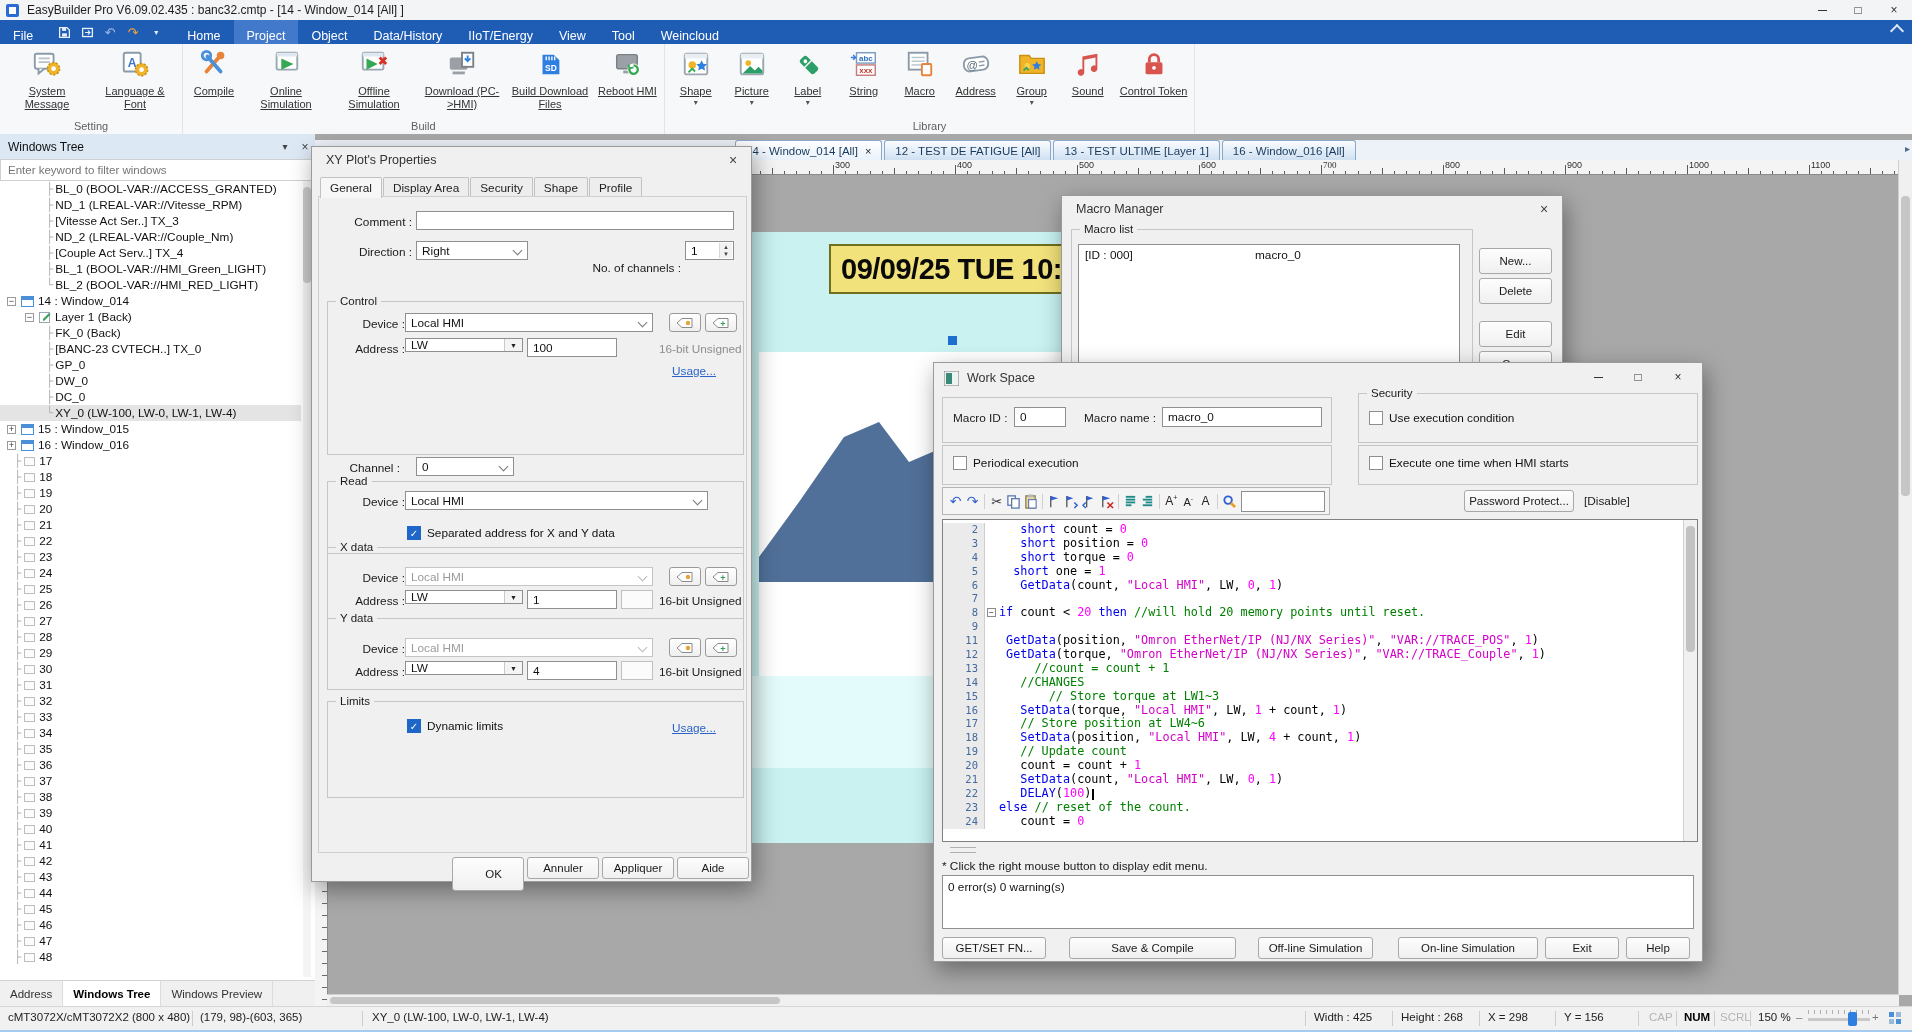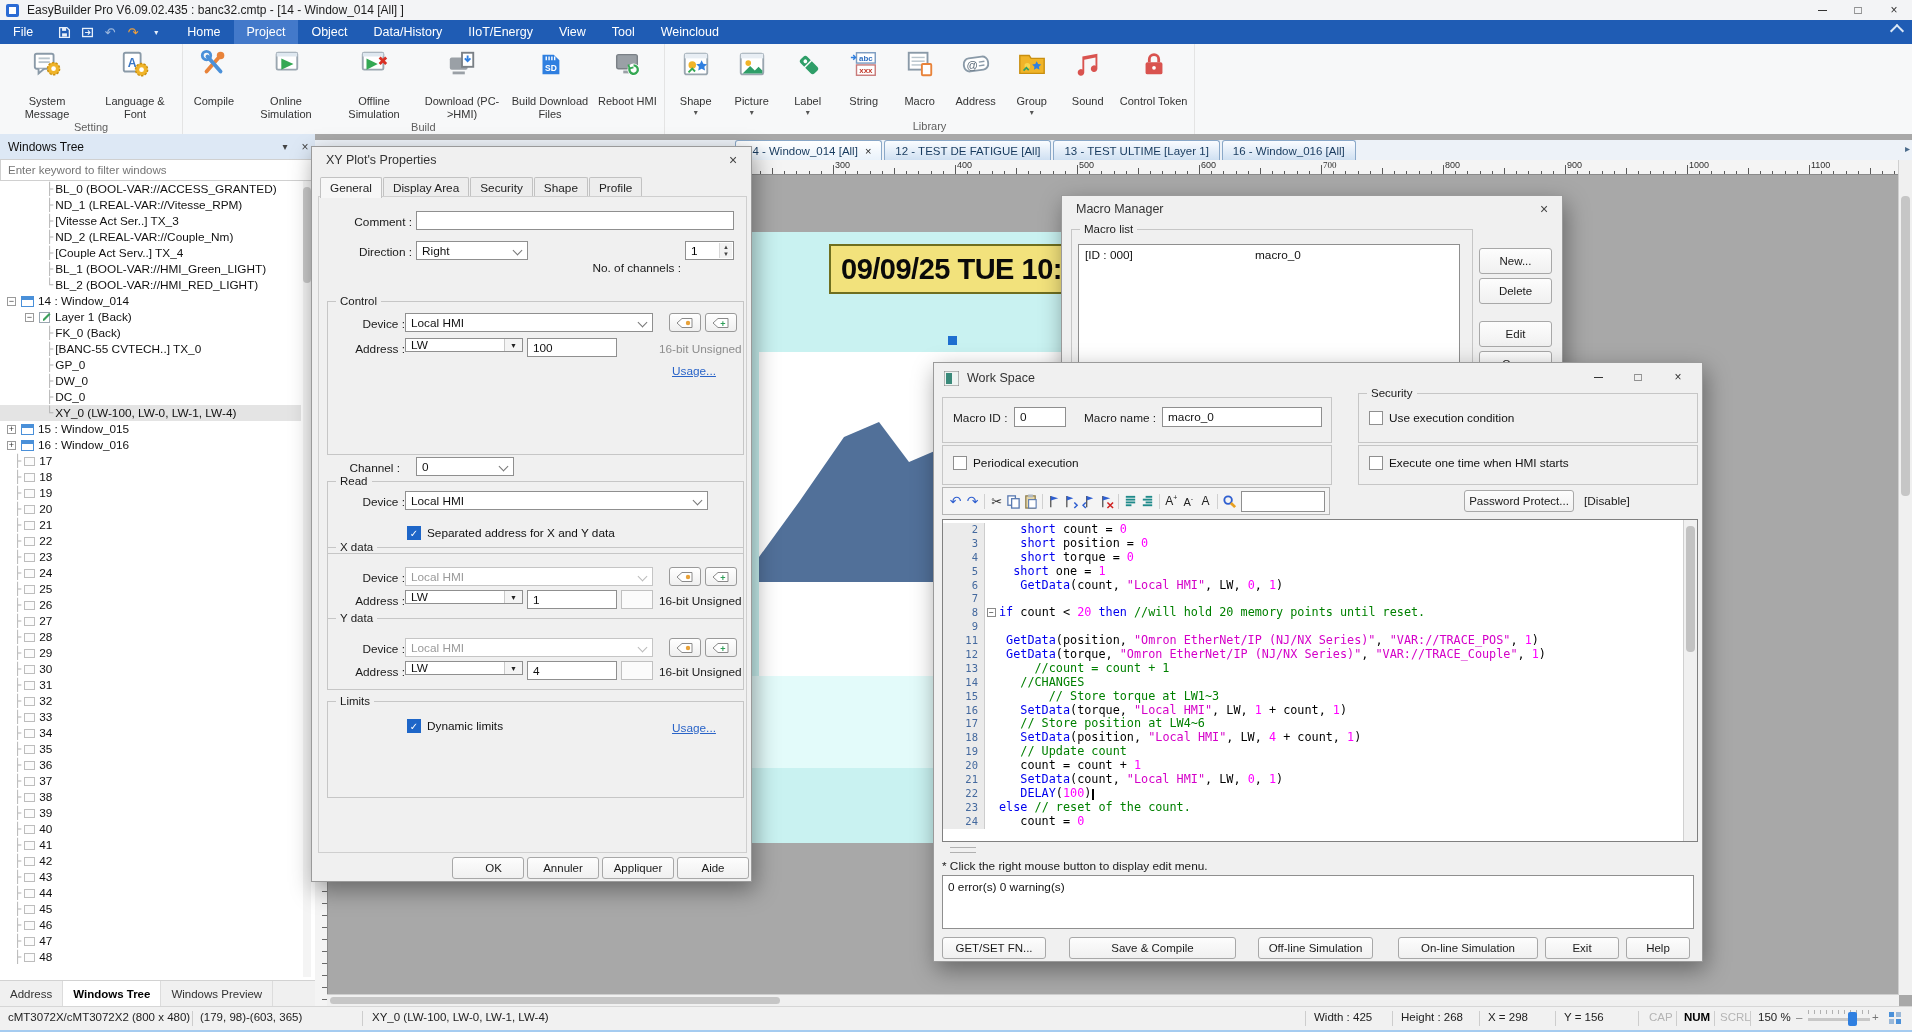--- a/index.html
+++ b/index.html
@@ -9,34 +9,34 @@
   #titlebar{position:absolute;left:0;top:0;width:1912px;height:20px;background:#f3f4f6;
     border-bottom:1px solid #e3e3e3;display:flex;align-items:center;font-size:12px;color:#1c1c1c;}
   .appico{width:13px;height:13px;margin:0 8px 0 6px;background:#2b6bd4;border-radius:2px;position:relative;flex:none;}
   .appico::after{content:"";position:absolute;left:3px;top:3px;right:3px;bottom:3px;background:#fff;}
   .wbtns{position:absolute;right:0;top:0;height:20px;display:flex;}
   .wbtn{width:36px;height:20px;display:flex;align-items:center;justify-content:center;color:#333;font-size:12px;}
   .wm{display:inline-block;width:9px;height:1px;background:#333;}
   
   #menubar{position:absolute;left:0;top:20px;width:1912px;height:24px;background:#1f5cb4;display:flex;
     align-items:stretch;color:#fff;font-size:12.5px;}
-  .menu-item{padding:8px 13px;display:flex;align-items:center;cursor:default;}
+  .menu-item{padding:16px 13px;display:flex;align-items:center;cursor:default;}
   .menu-item.active{background:#4379ca;}
   .quick-icons{display:flex;align-items:center;gap:7px;padding:0 10px;}
   .qa{display:inline-flex;align-items:center;justify-content:center;width:16px;height:16px;font-size:13px;color:#e8f0fa;}
   .qa.dim{color:#9db8dd;} .qa.warm{color:#f0a03a;} .qa.small{font-size:8px;}
   .ribbon-collapse{position:absolute;right:10px;top:6px;width:8px;height:8px;border-left:2px solid #dce8f6;border-top:2px solid #dce8f6;transform:rotate(45deg);}
   
   #ribbon{position:absolute;left:0;top:44px;width:1912px;height:90px;background:#f7f8f9;border-bottom:1px solid #d8d8d8;display:flex;}
   .ribbon-group{display:flex;flex-direction:column;border-right:1px solid #e4e4e4;padding:2px 3px 0;}
   .rg-row{display:flex;flex:1;align-items:flex-start;}
   .ribbon-btn{min-width:48px;max-width:80px;display:flex;flex-direction:column;align-items:center;padding:2px 4px 0;cursor:default;}
   .ricon{display:flex;align-items:center;justify-content:center;height:32px;}
   .ricon svg{width:30px;height:30px;}
-  .rlabel{font-size:11px;color:#333;text-align:center;line-height:1.15;margin-top:15px;}
+  .rlabel{font-size:11px;color:#333;text-align:center;line-height:1.15;margin-top:5px;text-decoration:underline;}
   .rarrow{font-size:8px;color:#555;line-height:1;margin-top:1px;}
   .rg-label{text-align:center;font-size:11px;color:#5f5f5f;padding:1px 0 2px;}
   
   #sidebar{position:absolute;left:0;top:134px;width:315px;height:872px;background:#fff;border-right:1px solid #b9b9b9;}
   .sb-header{position:absolute;left:0;top:0;width:315px;height:25px;background:#dde8f5;display:flex;align-items:center;
     font-size:12px;color:#0f0f0f;border-bottom:1px solid #c6d3e4;}
   .sb-title{padding-left:8px;flex:1;}
   .sb-hicon{width:20px;text-align:center;color:#444;font-size:10px;}
   .sb-search{position:absolute;left:0;top:25px;width:315px;height:22px;}
   .sb-search input{width:100%;height:100%;box-sizing:border-box;border:1px solid #d0d0d0;font-size:11.5px;
@@ -491,21 +491,21 @@
         <span>Layer 1 (Back)</span>
       </div>
       <div class="tree-row">
         <span class="tind" style="width:46px"></span>
         <span class="tconn">├</span>
         <span>FK_0 (Back)</span>
       </div>
       <div class="tree-row">
         <span class="tind" style="width:46px"></span>
         <span class="tconn">├</span>
-        <span>[BANC-55 CVTECH..] TX_0</span>
+        <span>[BANC-23 CVTECH..] TX_0</span>
       </div>
       <div class="tree-row">
         <span class="tind" style="width:46px"></span>
         <span class="tconn">├</span>
         <span>GP_0</span>
       </div>
       <div class="tree-row">
         <span class="tind" style="width:46px"></span>
         <span class="tconn">├</span>
         <span>DW_0</span>
@@ -1193,21 +1193,21 @@
 
   <div class="gbox" style="left:15px;top:554px;width:415px;height:95px;">
     <span class="glabel">Limits</span>
   </div>
   <div class="cb checked" style="left:95px;top:572px;">
     <span class="cbbox">✓</span>
     <span>Dynamic limits</span>
   </div>
   <div class="link" style="left:360px;top:574px;">Usage...</div>
 
-  <div class="btn" style="left:140px;top:710px;width:72px;height:22px;padding-left:11px;">OK</div>
+  <div class="btn" style="left:140px;top:710px;width:72px;height:34px;padding-left:11px;">OK</div>
   <div class="btn" style="left:215px;top:710px;width:72px;height:22px;">Annuler</div>
   <div class="btn" style="left:290px;top:710px;width:72px;height:22px;">Appliquer</div>
   <div class="btn" style="left:365px;top:710px;width:72px;height:22px;">Aide</div>
 </div>
 
 <div id="macro-manager" class="dlg" style="left:1061px;top:195px;width:500px;height:370px;z-index:20;">
   <div class="dlg-title">
     <span>Macro Manager</span>
     <span class="dlg-close">×</span>
   </div>

